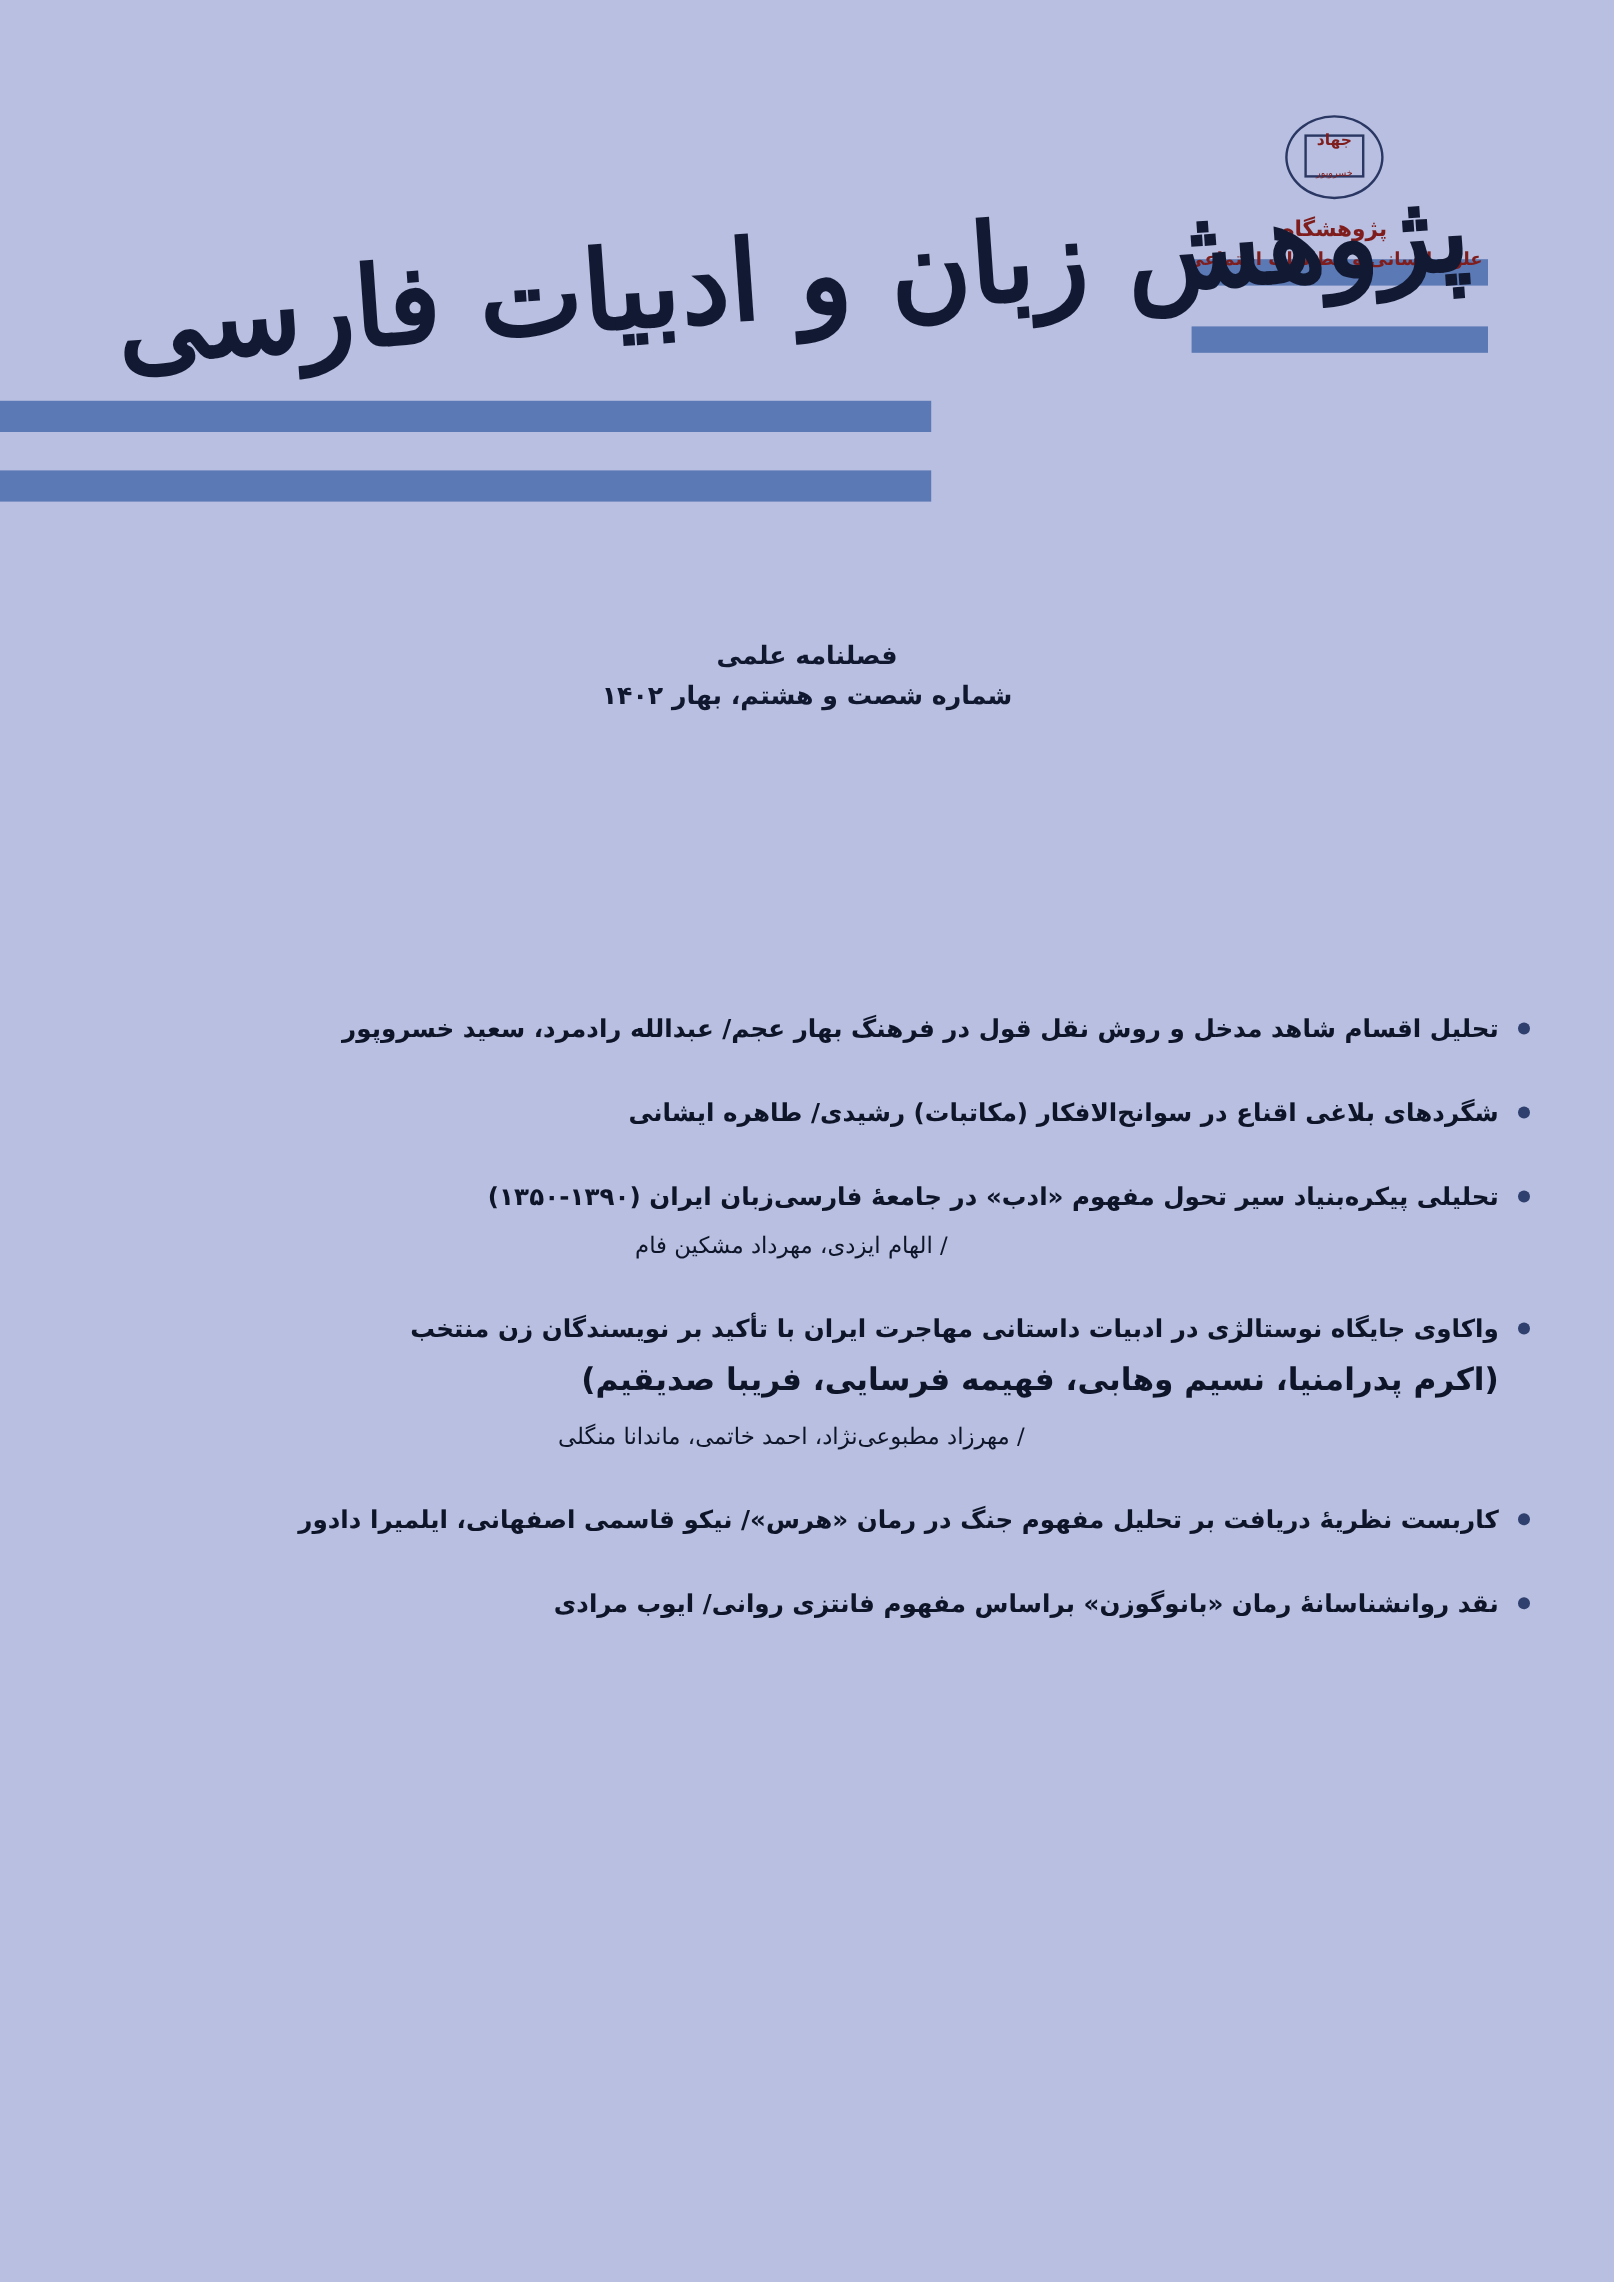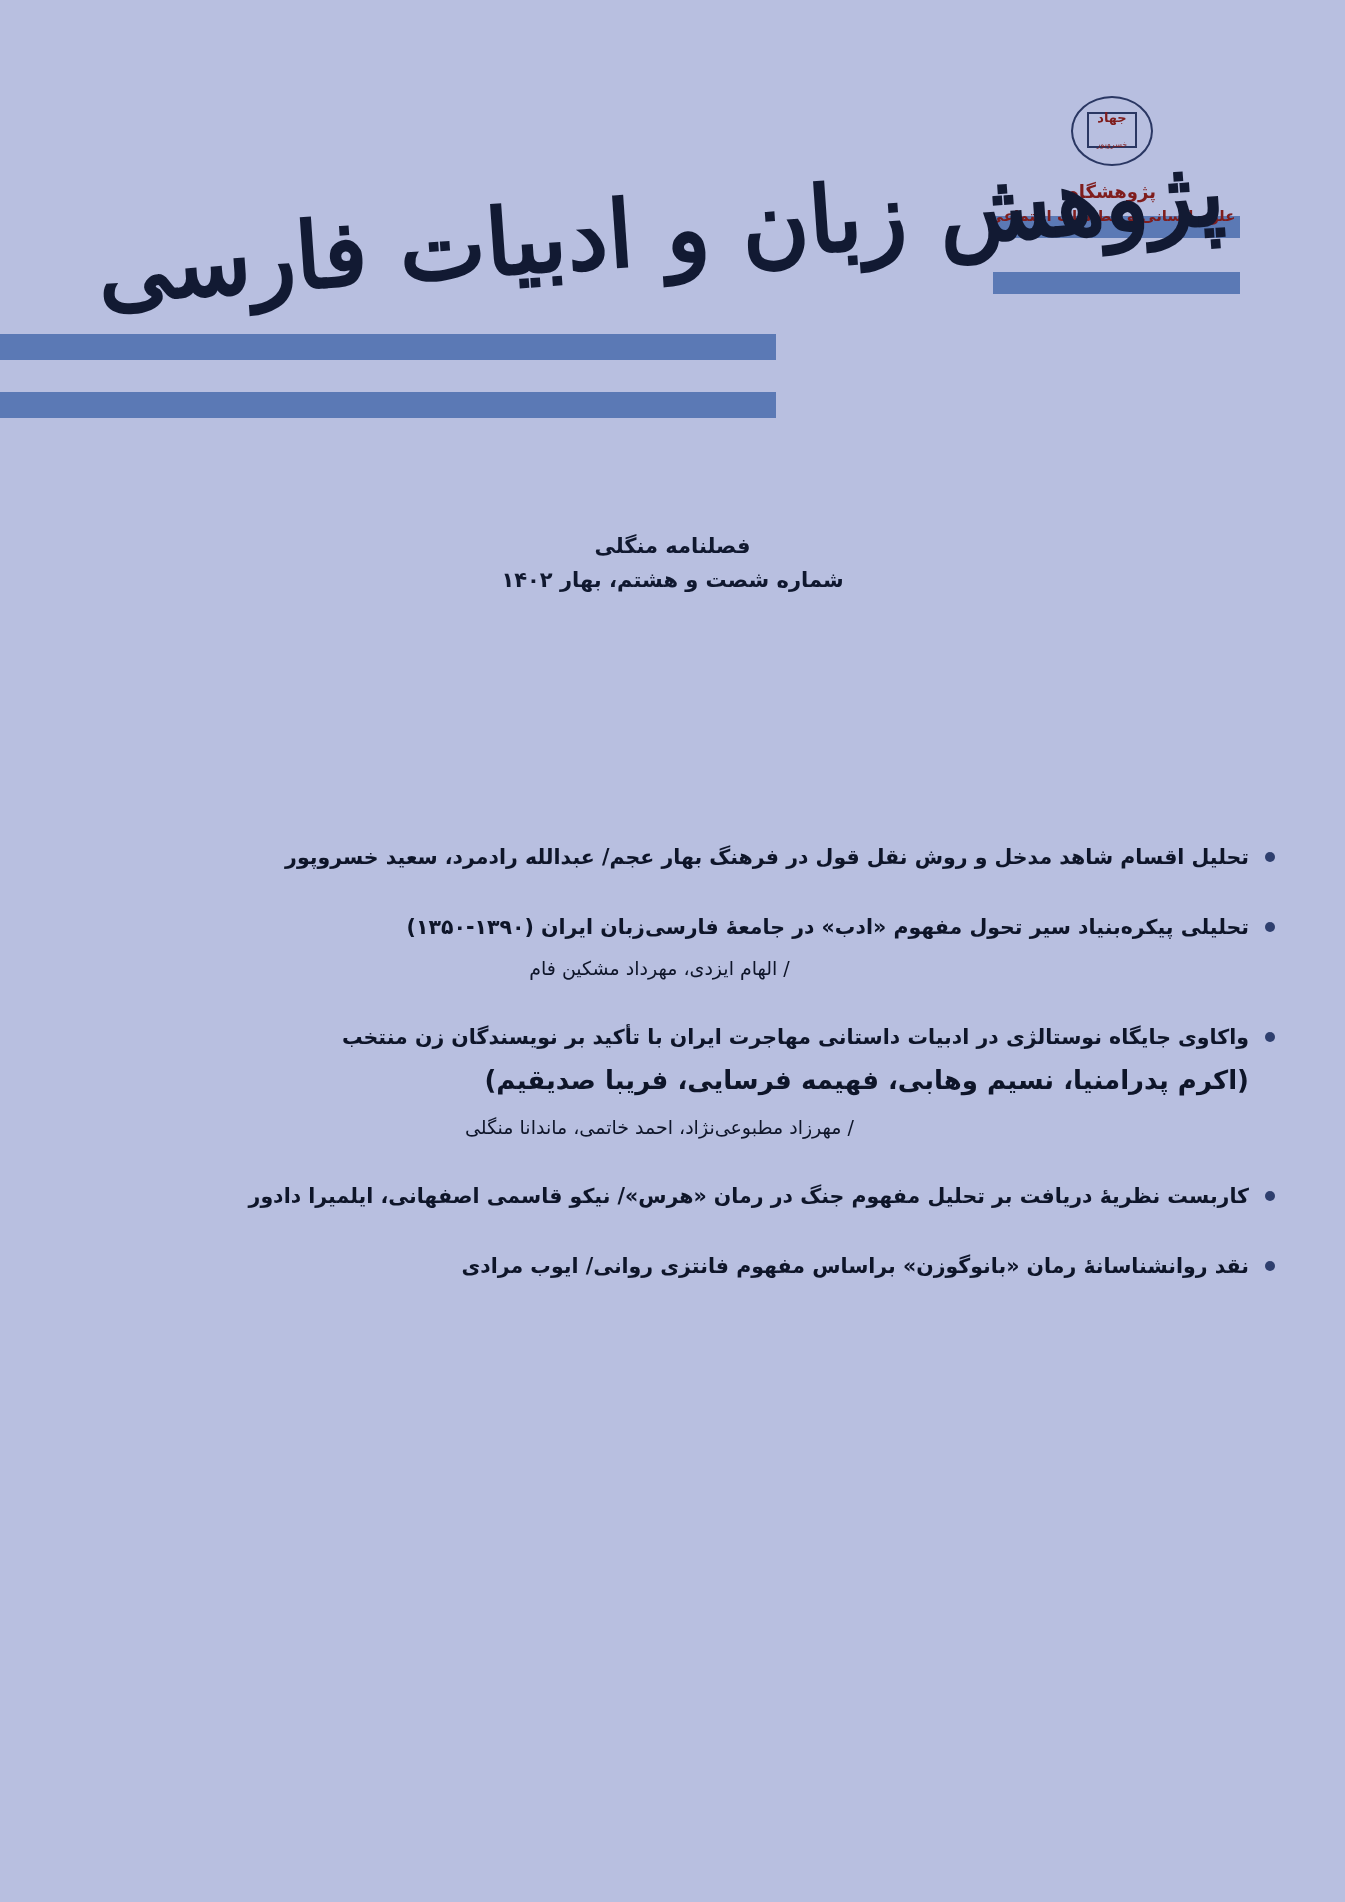--- a/index.html
+++ b/index.html
@@ -203,33 +203,39 @@
     <div class="word-top">جهاد</div>
     <div class="word-bottom">خسروپور</div>
   </div>
   <div class="logo-line1">پژوهشگاه</div>
   <div class="logo-line2">علوم انسانی و مطالعات اجتماعی</div>
 </div>
 
 <div class="journal-title">پژوهش زبان و ادبیات فارسی</div>
 
 <div class="issue-info">
-  <div class="line">فصلنامه منگلی</div>
+  <div class="line">فصلنامه علمی</div>
   <div class="line">شماره شصت و هشتم، بهار ۱۴۰۲</div>
 </div>
 
 <div class="contents">
 
   <div class="entry">
     <span class="bullet"></span>
     <div class="entry-body">
       <div class="entry-title">تحلیل اقسام شاهد مدخل و روش نقل قول در فرهنگ بهار عجم/ عبدالله رادمرد، سعید خسروپور</div>
     </div>
   </div>
 
+  <div class="entry">
+    <span class="bullet"></span>
+    <div class="entry-body">
+      <div class="entry-title">شگردهای بلاغی اقناع در سوانح‌الافکار (مکاتبات) رشیدی/ طاهره ایشانی</div>
+    </div>
+  </div>
 
   <div class="entry">
     <span class="bullet"></span>
     <div class="entry-body">
       <div class="entry-title">تحلیلی پیکره‌بنیاد سیر تحول مفهوم «ادب» در جامعهٔ فارسی‌زبان ایران (۱۳۹۰-۱۳۵۰)</div>
       <div class="entry-authors">/ الهام ایزدی، مهرداد مشکین فام</div>
     </div>
   </div>
 
   <div class="entry">

